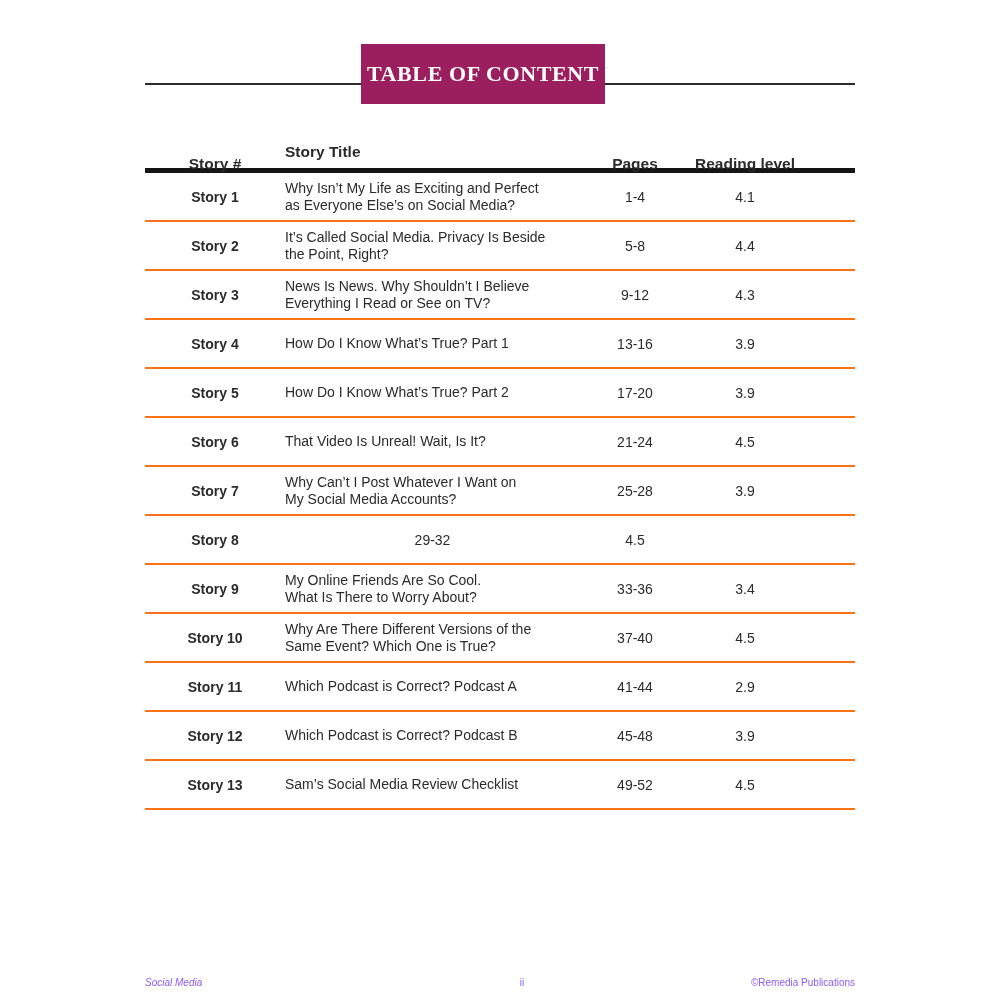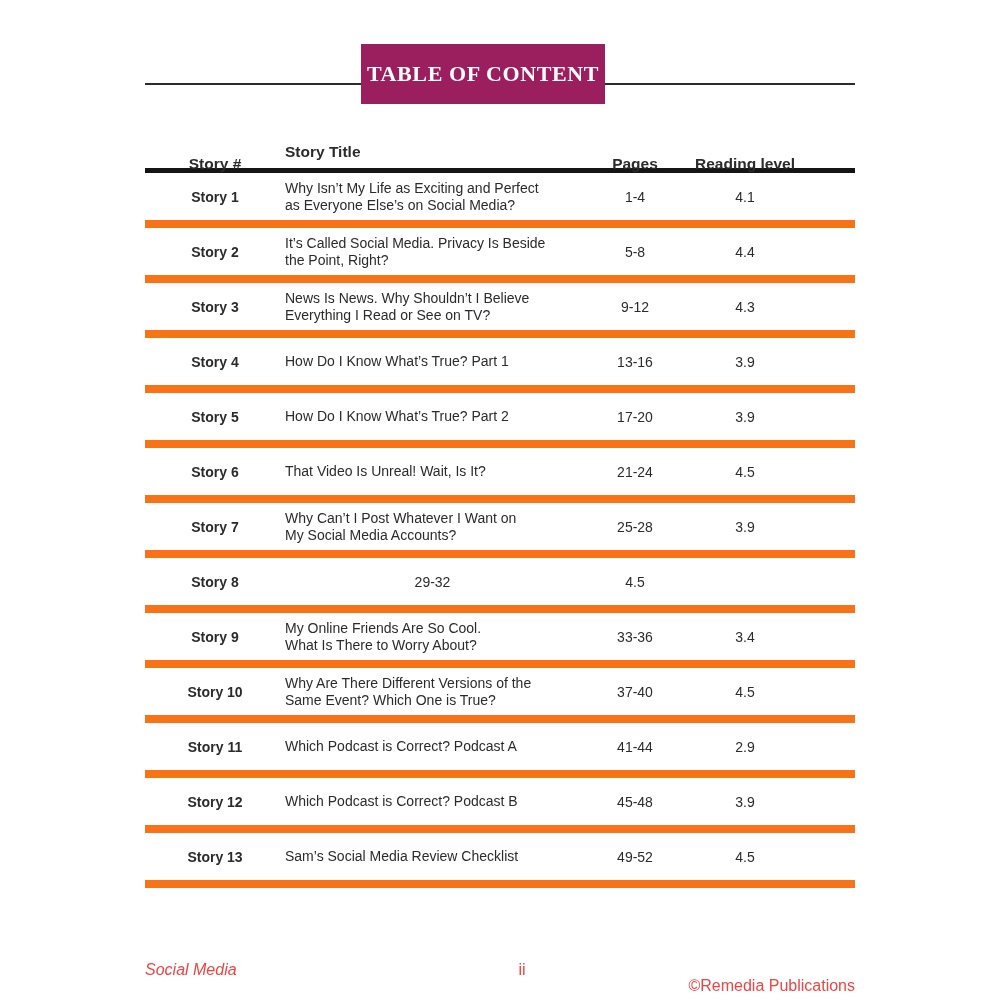--- a/index.html
+++ b/index.html
@@ -54,37 +54,37 @@
   }
   .thead {
     height: 37px;
     border-bottom: 5px solid #151515;
     font-weight: bold;
     font-size: 15.5px;
   }
   .h-story, .h-pages, .h-level { text-align: center; margin-top: 24px; }
   .trow {
     min-height: 47px;
-    border-bottom: 8px solid #f97316;
+    border-bottom: 2px solid #f97316;
     font-size: 14px;
   }
   .c-story { text-align: center; font-weight: bold; }
   .c-title { line-height: 16.5px; padding: 6px 0; }
   .c-pages, .c-level { text-align: center; }
 
   
   .footer {
     position: absolute;
     left: 145px;
     top: 961px;
     width: 710px;
     display: flex;
-    align-items: flex-start;
-    font-size: 16px;
-    color: #ef4444;
+    align-items: flex-end;
+    font-size: 10px;
+    color: #8b5cf6;
   }
   .f-left  { flex: 1; font-style: italic; text-align: left; }
   .f-center{ flex: 0 0 auto; text-align: center; margin-left: 44px; }
   .f-right { flex: 1; text-align: right; margin-top: 16px; }
 </style>
 </head>
 <body>
 
 <div class="page">
 

